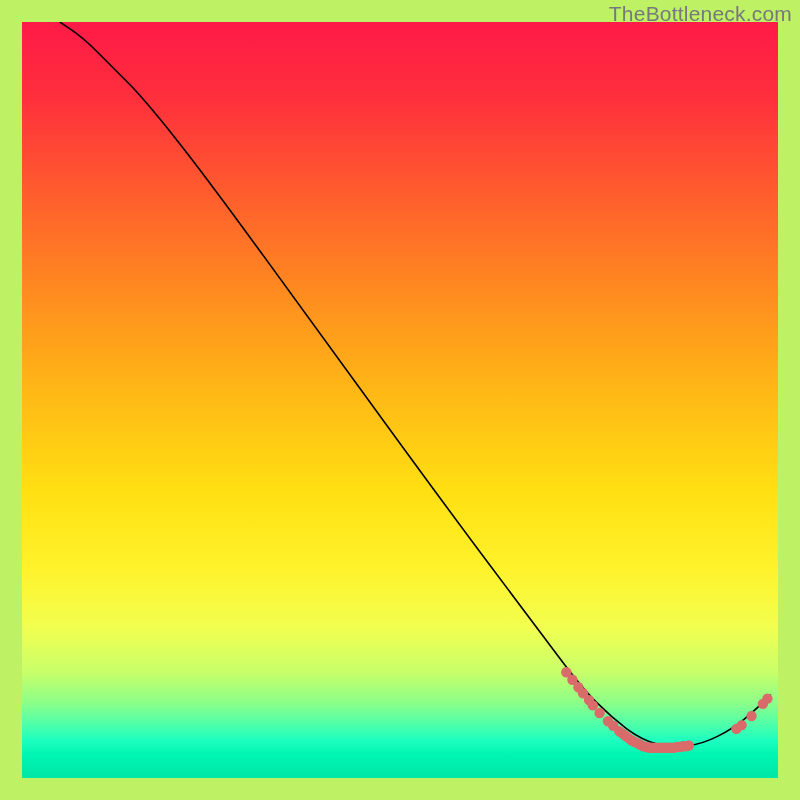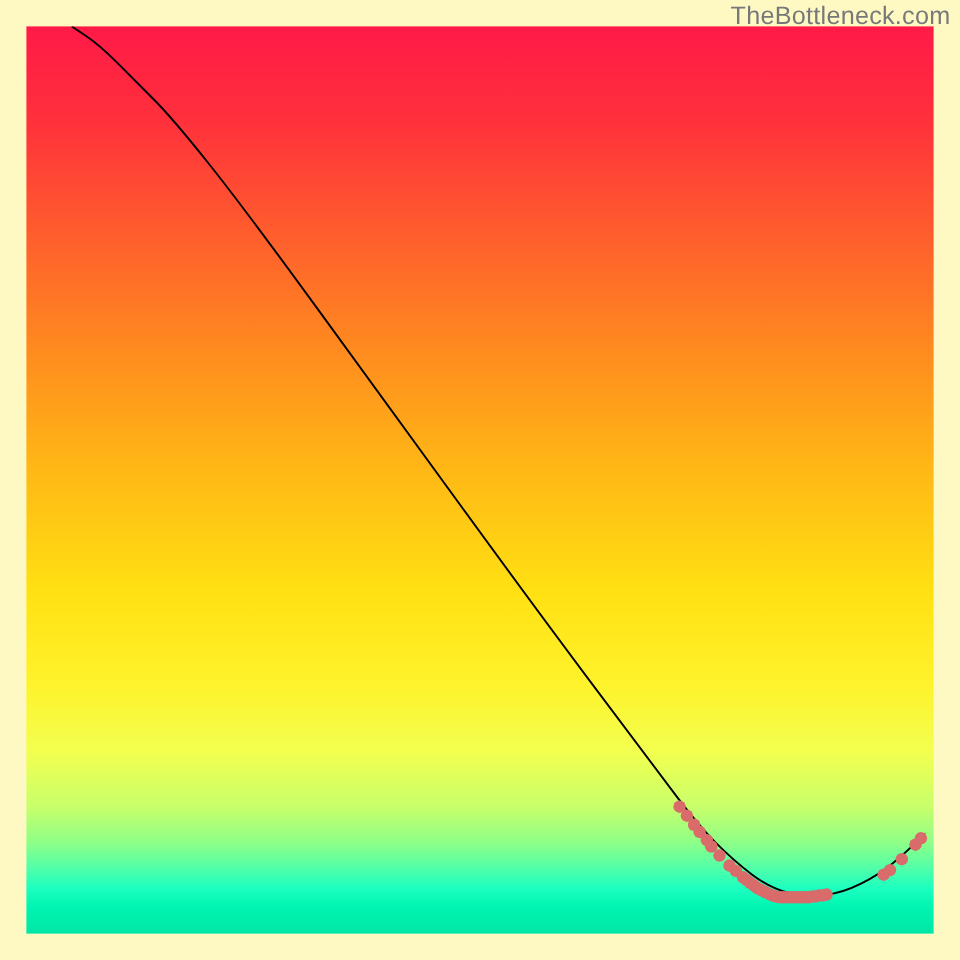--- a/index.html
+++ b/index.html
@@ -1,21 +1,21 @@
 <!DOCTYPE html>
 <html><head>
 <meta charset="utf-8">
 <style>
   * { margin: 0; padding: 0; box-sizing: border-box; }
   html, body { width: 800px; height: 800px; background: #000; overflow: hidden; }
   .frame {
     position: relative;
     width: 800px;
     height: 800px;
-    background: #fef9c3;
+    background: #bef264;
   }
   .plot {
     position: absolute;
     left: 22px;
     top: 22px;
     width: 756px;
     height: 756px;
     background: linear-gradient(to bottom,
       #ff1a47 0%,
       #ff2f3c 10%,

